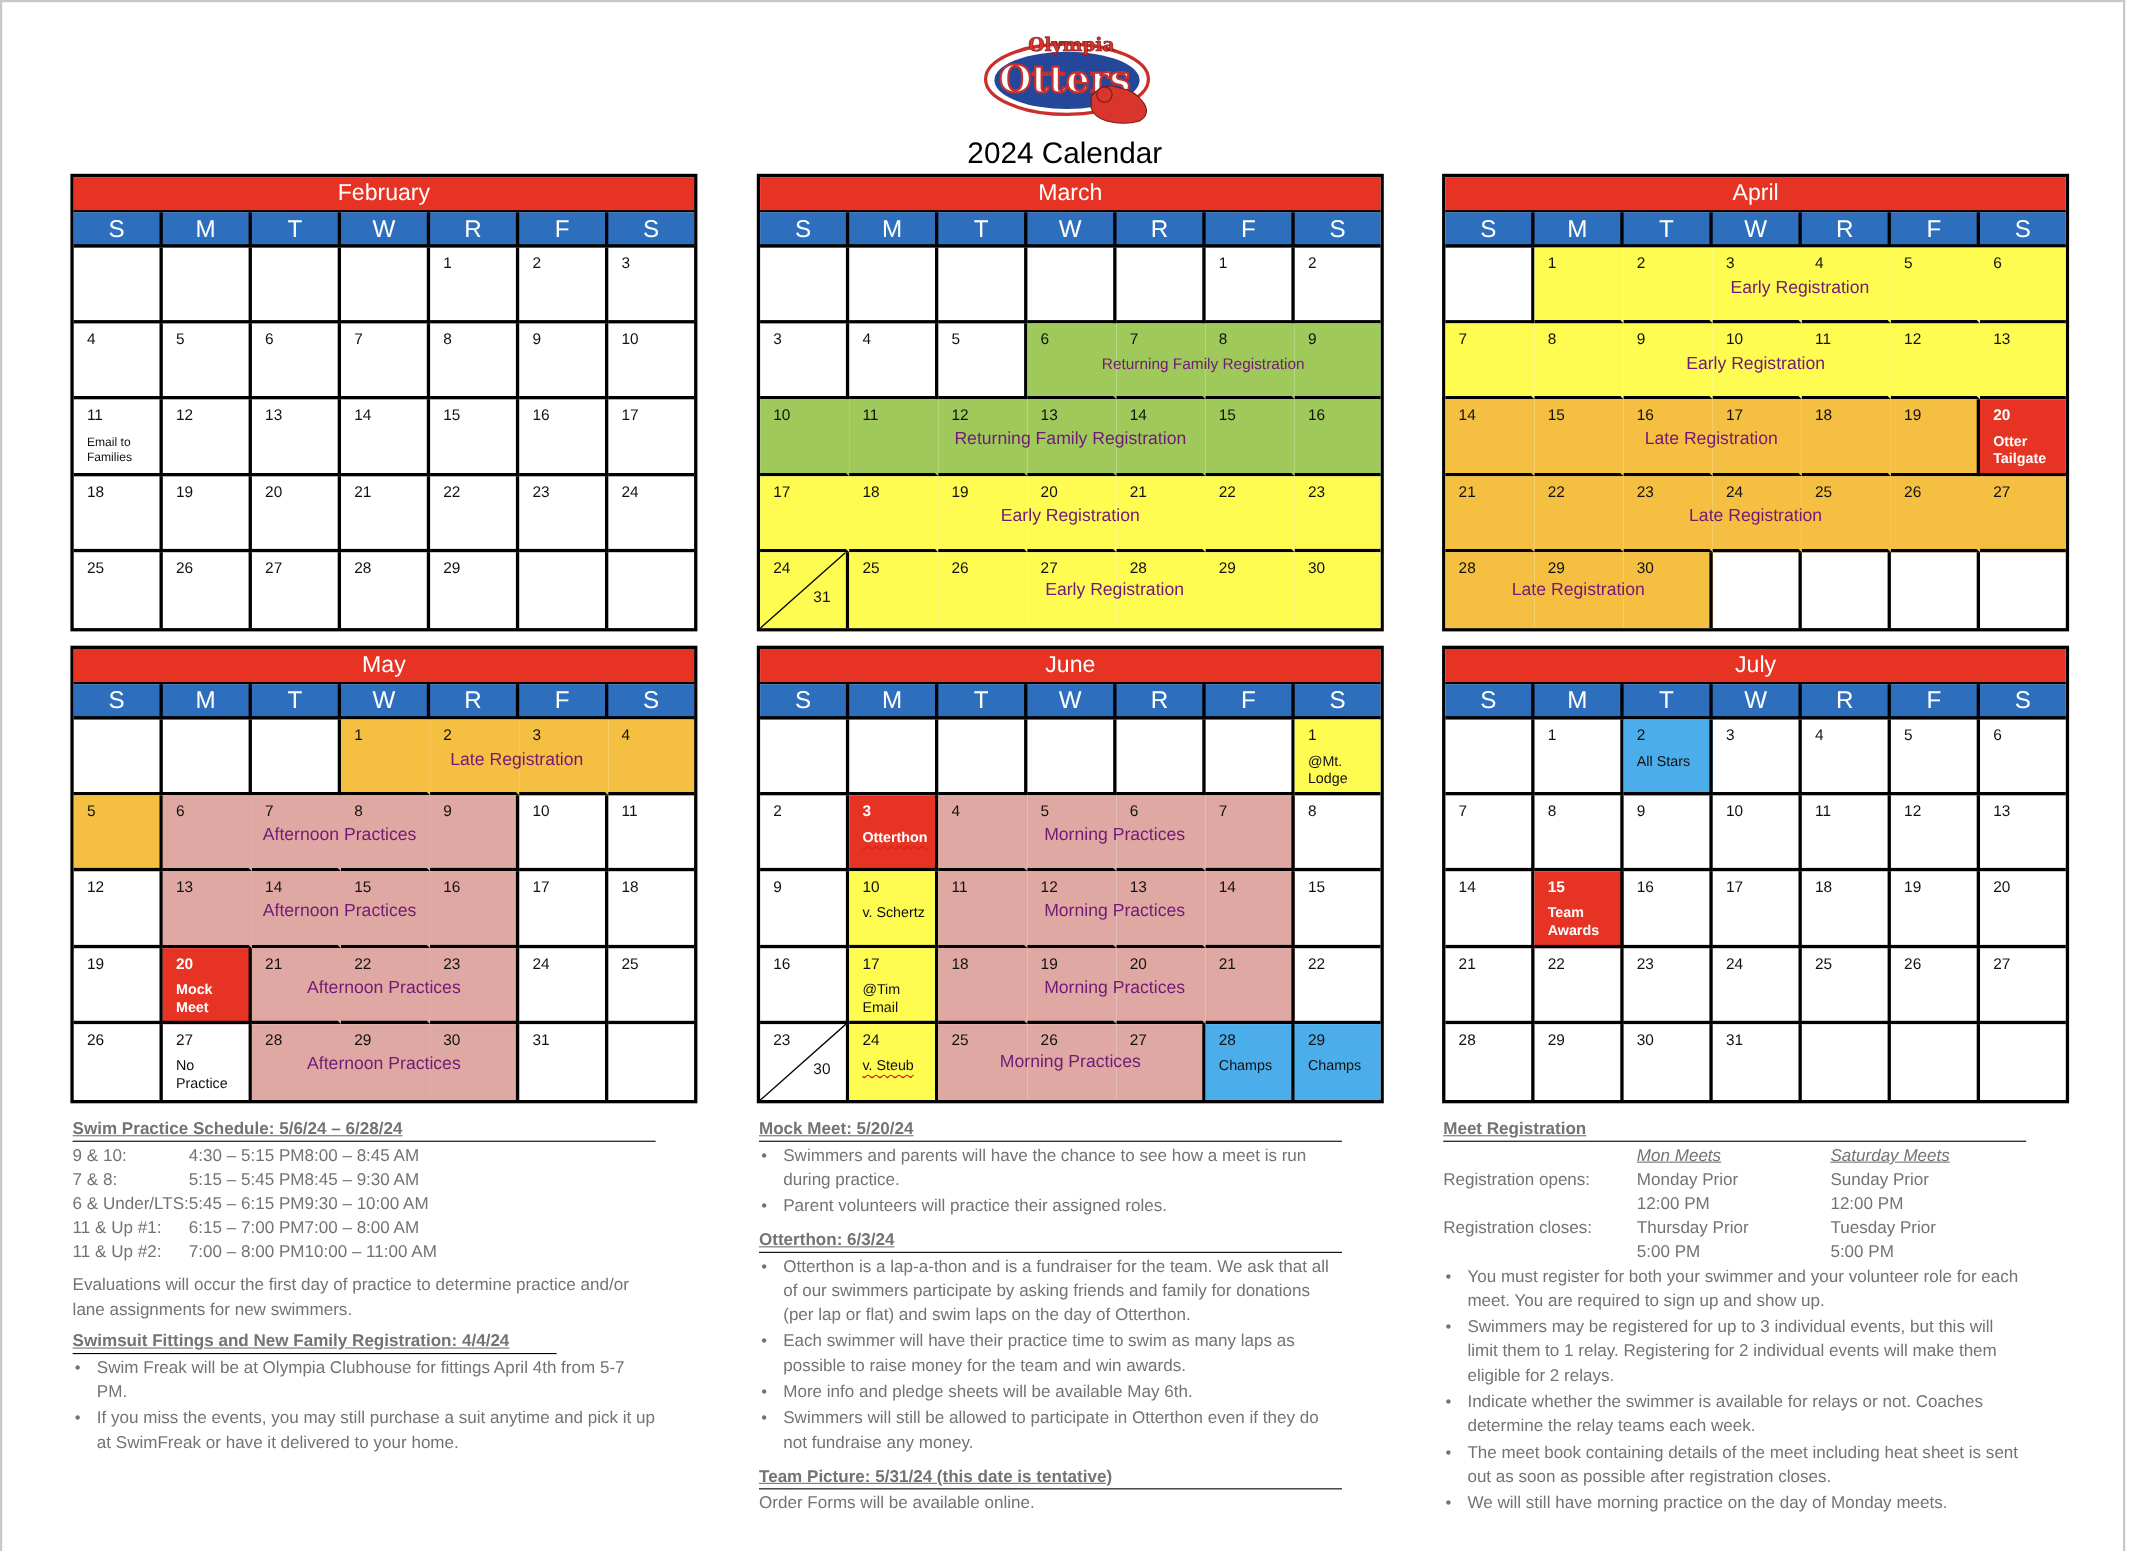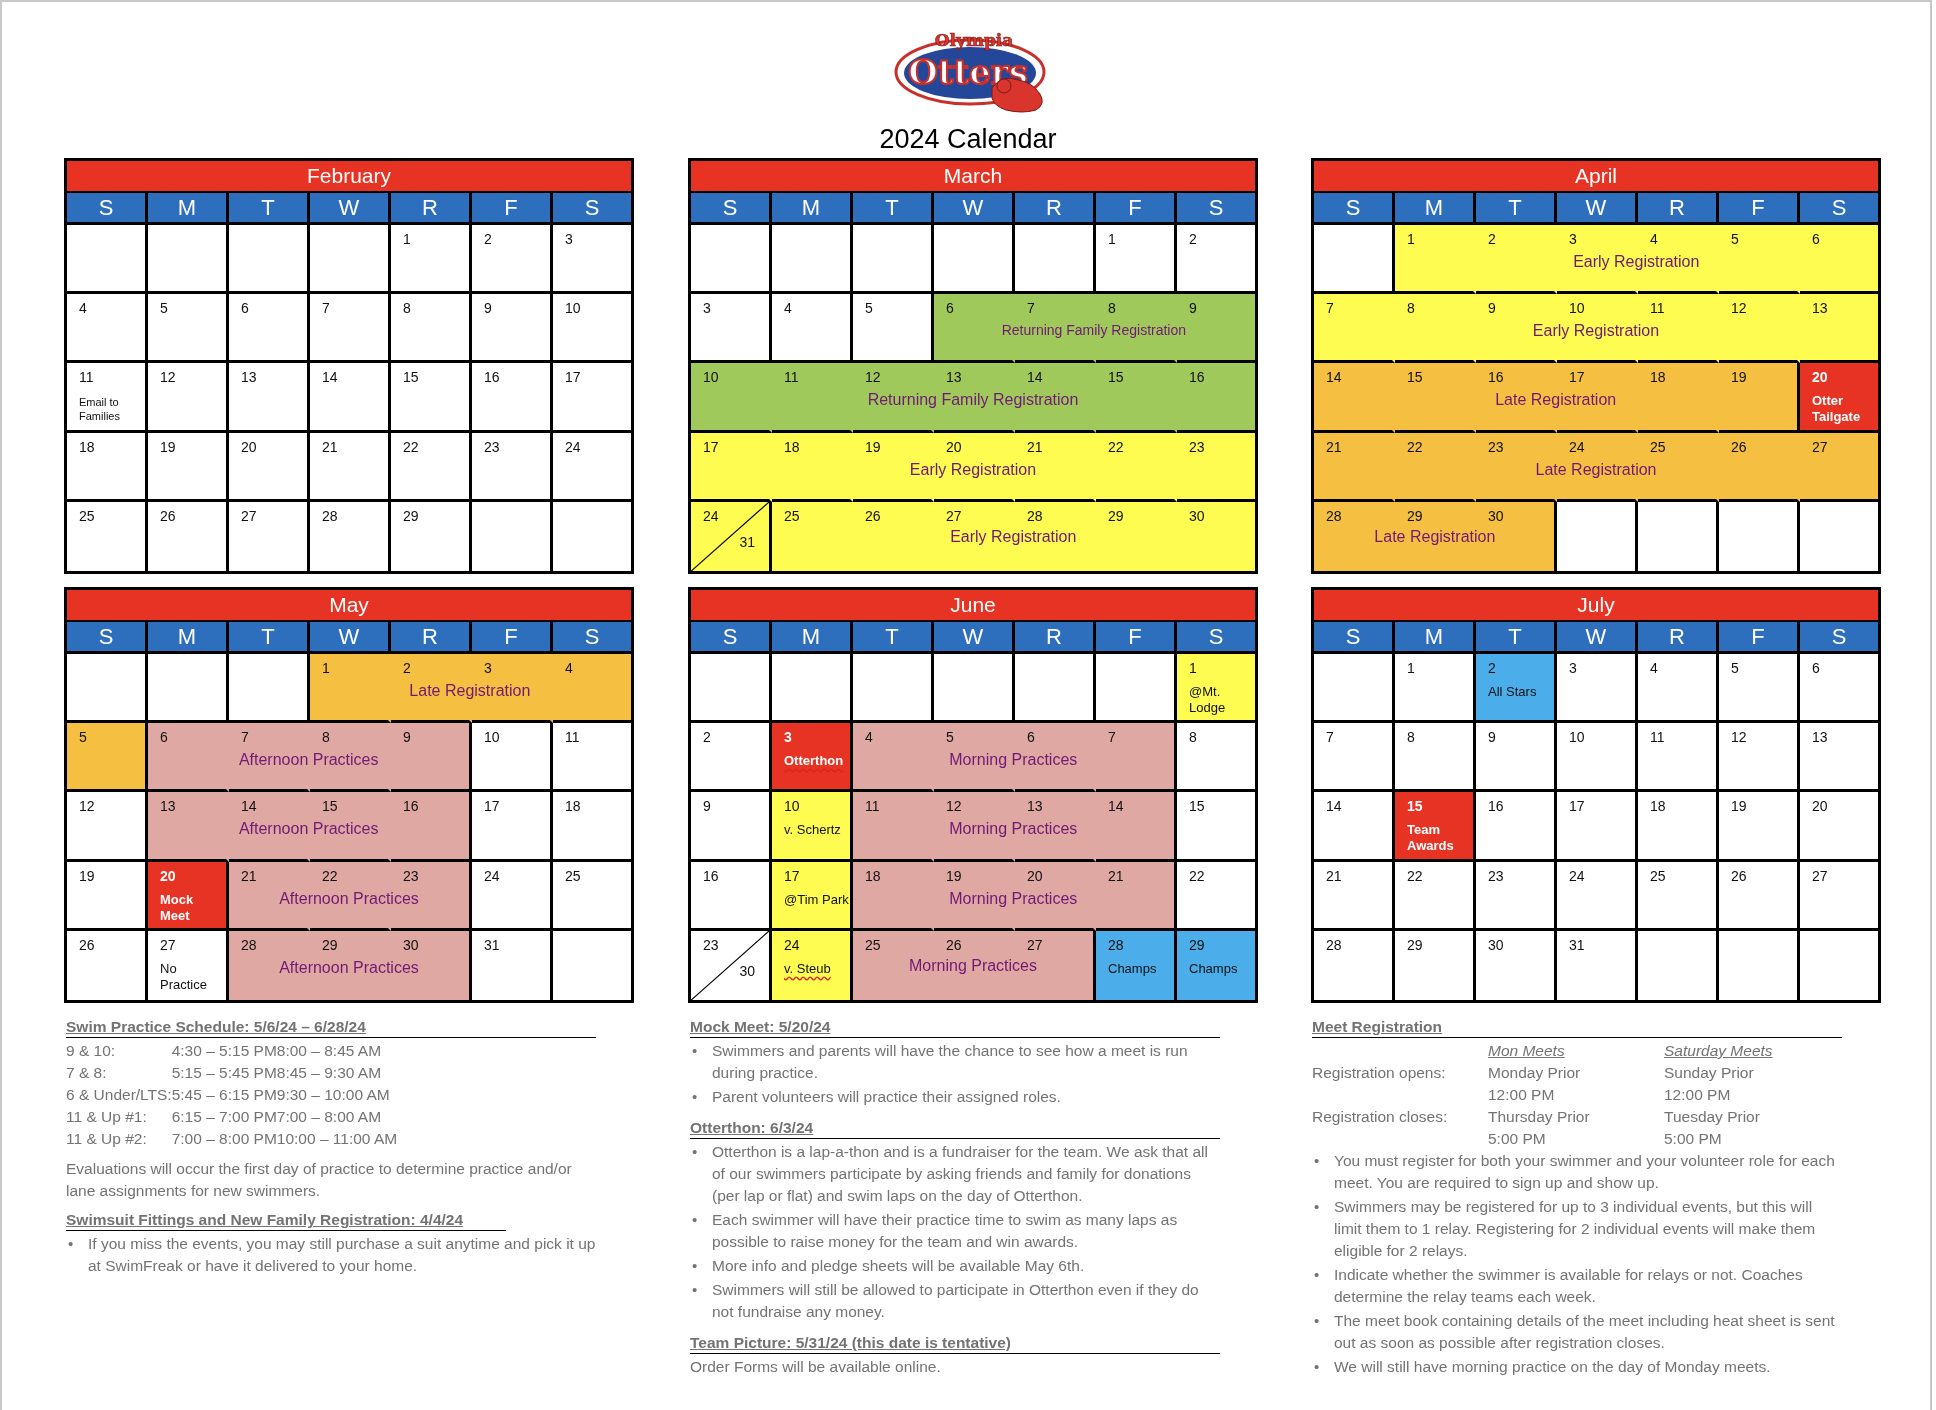--- a/index.html
+++ b/index.html
@@ -776,21 +776,21 @@
           <div class="cell lastcol">
             <span class="num">15</span>
           </div>
         </div>
         <div class="week" style="top: 207.6px; height: 69.2px;">
           <div class="cell">
             <span class="num">16</span>
           </div>
           <div class="cell" style="background: rgb(254, 251, 81);">
             <span class="num">17</span>
-            <span class="note">@Tim Park</span>
+            <span class="note">@Tim Email</span>
           </div>
           <div class="cell nb-right" style="background: rgb(224, 168, 162);">
             <span class="tick"></span>
             <span class="num">18</span>
           </div>
           <div class="cell nb-right" style="background: rgb(224, 168, 162);">
             <span class="tick"></span>
             <span class="num">19</span>
           </div>
           <div class="cell nb-right" style="background: rgb(224, 168, 162);">
@@ -1002,20 +1002,21 @@
     <tr>
       <td>11 &amp; Up #2:</td>
           <td>7:00 – 8:00 PM</td>
           <td>10:00 – 11:00 AM</td>
     </tr>
   </tbody>
     </table>
   <p class="par">Evaluations will occur the first day of practice to determine practice and/or lane assignments for new swimmers.</p>
   <div class="sec-title" style="width:440px;"><span>Swimsuit Fittings and New Family Registration: 4/4/24</span></div>
   <ul class="bul">
+    <li>Swim Freak will be at Olympia Clubhouse for fittings April 4th from 5-7 PM.</li>
     <li>If you miss the events, you may still purchase a suit anytime and pick it up at SwimFreak or have it delivered to your home.</li>
   </ul>
 </div>
 
 <div class="section" style="left:690px; top:1017px; width:530px;">
   <div class="sec-title"><span>Mock Meet: 5/20/24</span></div>
   <ul class="bul">
     <li>Swimmers and parents will have the chance to see how a meet is run during practice.</li>
     <li>Parent volunteers will practice their assigned roles.</li>
   </ul>

